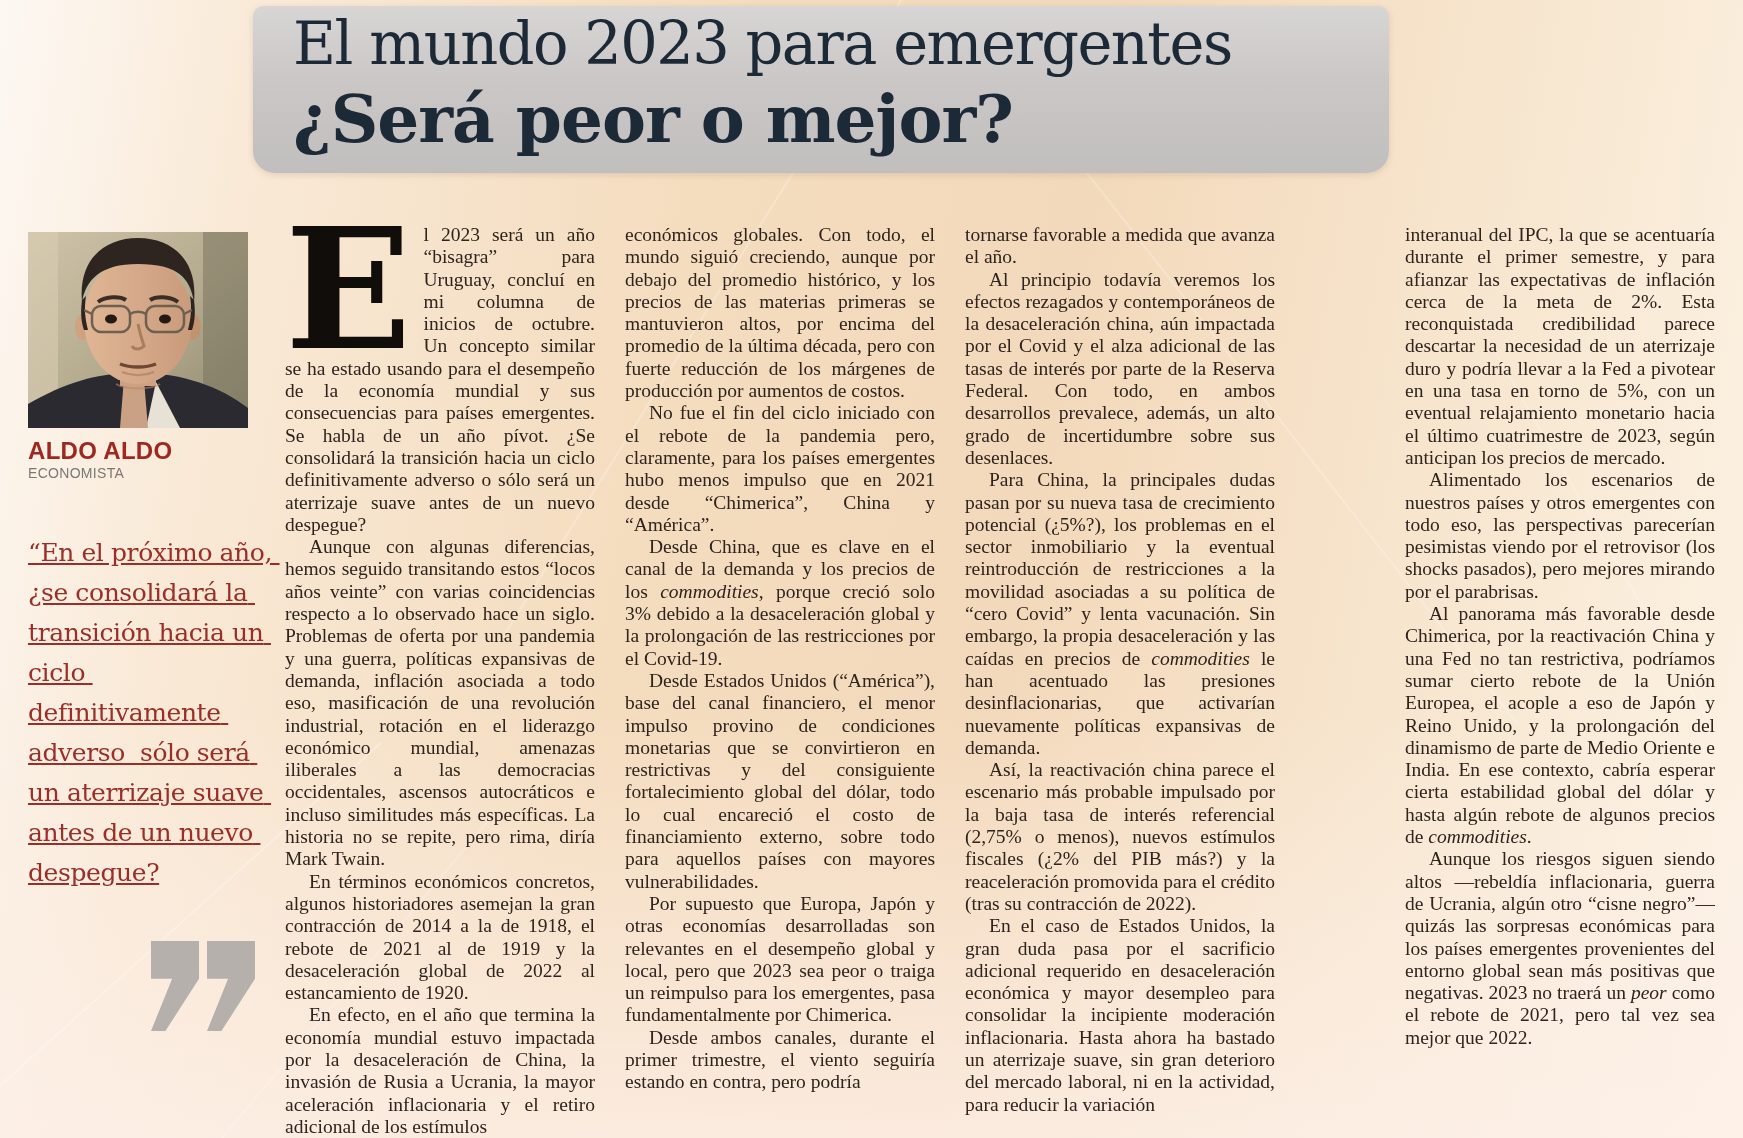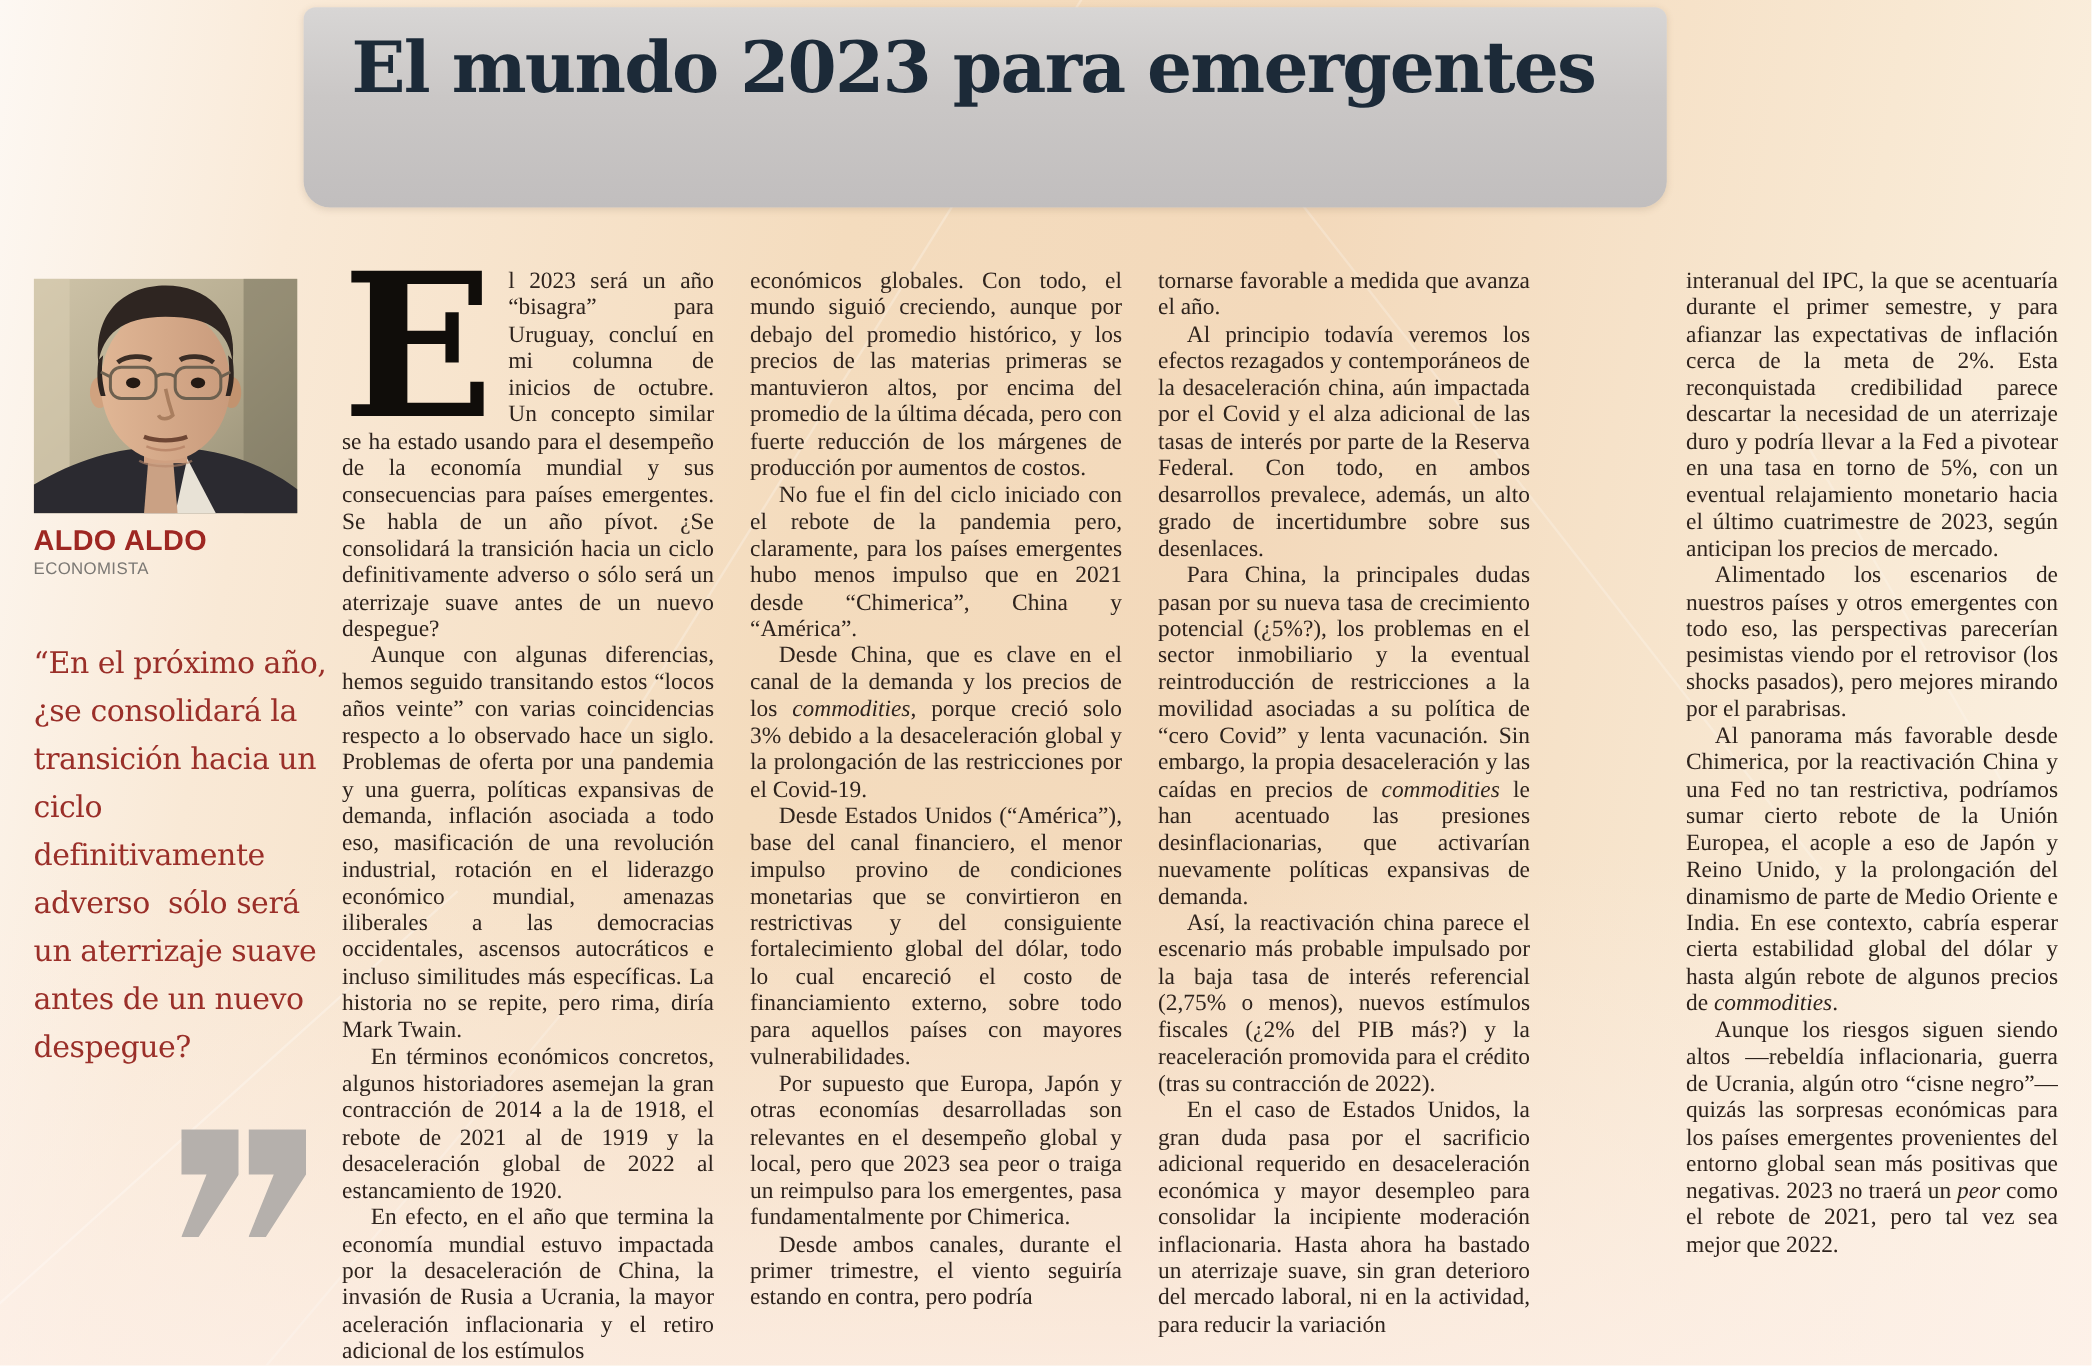--- a/index.html
+++ b/index.html
@@ -22,22 +22,22 @@
 
   
   .banner{
     position:absolute;left:253px;top:6px;width:1136px;height:167px;
     border-radius:10px 10px 22px 22px;
     background:linear-gradient(to bottom,#d8d6d5 0%,#cac7c6 45%,#c1bebe 100%);
     box-shadow:0 2px 6px rgba(120,100,80,.18);
     padding-left:40px;box-sizing:border-box;
   }
   .banner h1{
-    margin:0;padding-top:16px;
-    font-family:"DejaVu Serif",serif;font-weight:700;
+    margin:0;padding-top:3px;
+    font-family:"DejaVu Serif",serif;font-weight:400;
     font-size:59px;line-height:70px;letter-spacing:-1.5px;
     color:var(--headline_ink,#1c2a38);white-space:nowrap;
   }
   .banner h2{
     margin:0;margin-top:0px;
     font-family:"DejaVu Serif",serif;font-weight:700;
     font-size:66px;line-height:80px;letter-spacing:-1px;
     color:var(--headline_ink,#1c2a38);white-space:nowrap;
   }
 
@@ -51,20 +51,21 @@
   .author-role{
     position:absolute;left:28px;top:465px;
     font-family:"Liberation Sans",sans-serif;font-weight:400;
     font-size:14px;letter-spacing:.3px;color:#7b7874;
   }
   .pullquote{
     position:absolute;left:28px;top:533px;width:250px;margin:0;
     font-family:"DejaVu Serif",serif;font-size:25px;line-height:40px;
     letter-spacing:-0.4px;color:var(--quote_red,#9a2f29);
     white-space:pre-wrap;
+    text-decoration:underline;
   }
   .quote-mark{position:absolute;left:151px;top:941px;width:104px;height:90px;}
   .quote-mark .qm{
     position:absolute;top:0;width:48px;height:90px;
     background:var(--quote_mark_gray,#b5b0ac);
     clip-path:polygon(0 0,100% 0,100% 42%,30% 100%,0 100%,44% 42%,0 42%);
   }
   .quote-mark .qm1{left:0;}
   .quote-mark .qm2{left:56px;}
 
@@ -93,20 +94,21 @@
 <div class="page">
 
   <div class="streak s1"></div>
   <div class="streak s2"></div>
   <div class="streak s3"></div>
   <div class="streak s4"></div>
   <div class="streak s5"></div>
 
   <header class="banner">
     <h1>El mundo 2023 para emergentes</h1>
+    <h2>¿Será peor o mejor?</h2>
   </header>
 
   <div class="portrait">
     <svg width="220" height="196" viewBox="0 0 220 196" xmlns="http://www.w3.org/2000/svg">
       <defs>
         <linearGradient id="bgG" x1="0" y1="0" x2="1" y2="1">
           <stop offset="0" stop-color="#cfc4a9"></stop>
           <stop offset=".55" stop-color="#b3a98d"></stop>
           <stop offset="1" stop-color="#8e8870"></stop>
         </linearGradient>

